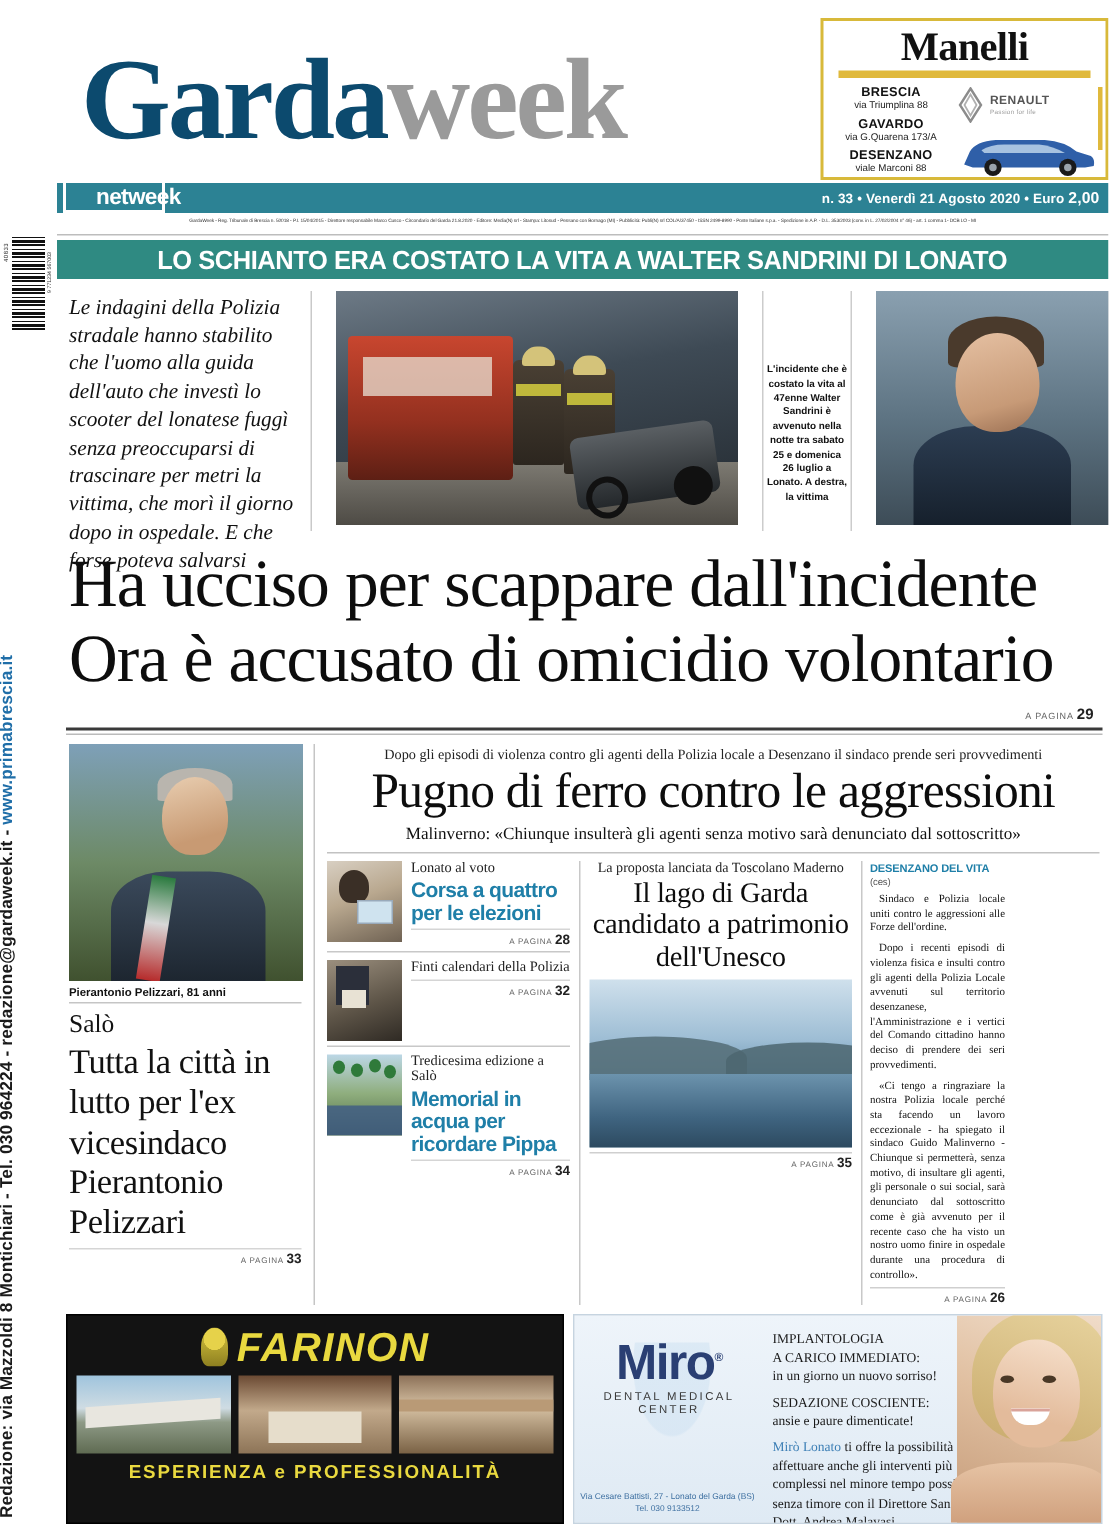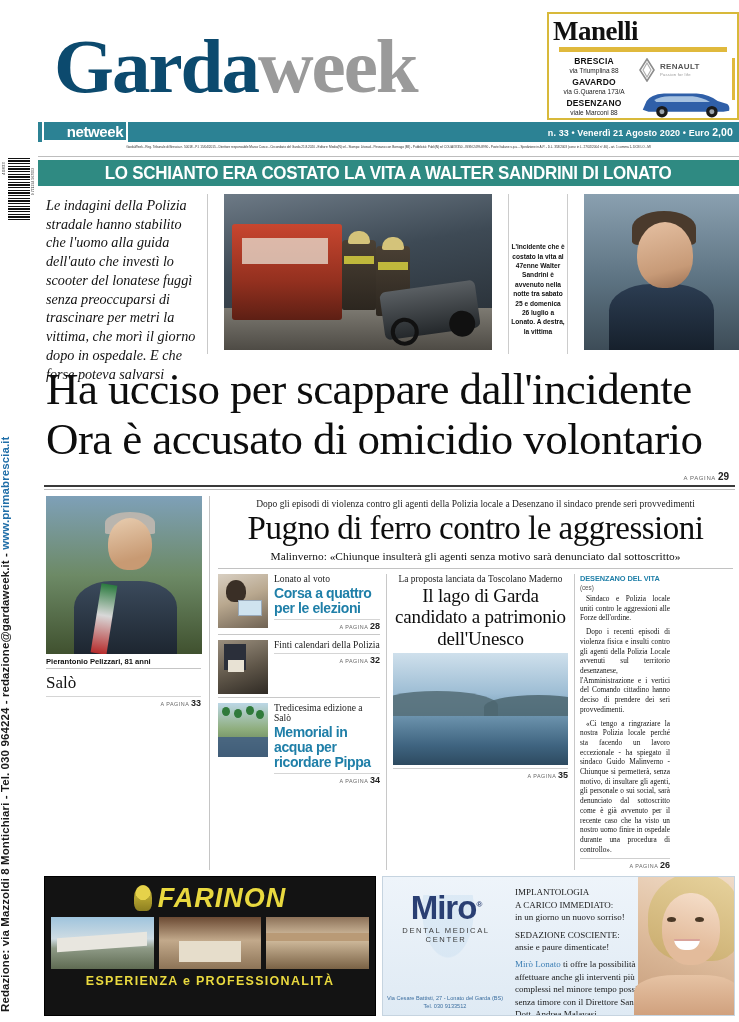--- a/index.html
+++ b/index.html
@@ -78,20 +78,21 @@
   .logo .g2 { color: #9a9a9a; }
 
   .manelli {
     position: absolute; right: 0px; top: 12px;
     width: 192px; height: 108px;
     border: 2px solid #d8b93a;
     background: #fff;
     padding: 3px 4px;
   }
   .manelli-name {
+    text-align: center;
     font-family: "Liberation Serif", serif;
     font-weight: bold;
     font-size: 27px;
     letter-spacing: -.5px;
     color: #111;
     line-height: 1.05;
   }
   .manelli-rule {
     height: 5px; background: #e0b93c;
     margin: 2px 6px 4px 6px;
@@ -132,21 +133,21 @@
 
   
   .nwbar {
     position: relative;
     height: 20px;
     background: #2c8294;
     margin-top: 2px;
   }
   .nw-logo {
     position: absolute; left: 4px; top: -2px;
-    width: 86px; height: 22px;
+    width: 68px; height: 22px;
     border: 2px solid #fff;
     background: #2c8294;
     font-family: "Liberation Sans", sans-serif;
     font-weight: bold; font-size: 15px; color: #fff;
     line-height: 19px; text-align: center;
     letter-spacing: -.4px;
     padding-left: 20px;
   }
   .nw-issue {
     position: absolute; right: 6px; top: 4px;
@@ -669,20 +670,21 @@
 
       <div class="sec-left">
         <div class="portrait2">
           <div class="p2-body"></div>
           <div class="p2-sash"></div>
           <div class="p2-hair"></div>
           <div class="p2-man-head"></div>
         </div>
         <div class="p2-cap">Pierantonio Pelizzari, 81 anni</div>
         <div class="kicker-small">Salò</div>
+        <h2>Tutta la città in lutto per l'ex vicesindaco Pierantonio Pelizzari</h2>
         <div class="ni-page"><span>A PAGINA</span> <b>33</b></div>
       </div>
 
       <div class="sec-mid">
         <div class="overline">Dopo gli episodi di violenza contro gli agenti della Polizia locale a Desenzano il sindaco prende seri provvedimenti</div>
         <h2 class="big">Pugno di ferro contro le aggressioni</h2>
         <div class="subline">Malinverno: «Chiunque insulterà gli agenti senza motivo sarà denunciato dal sottoscritto»</div>
         <div class="rule-mid"></div>
 
         <div class="lower">

